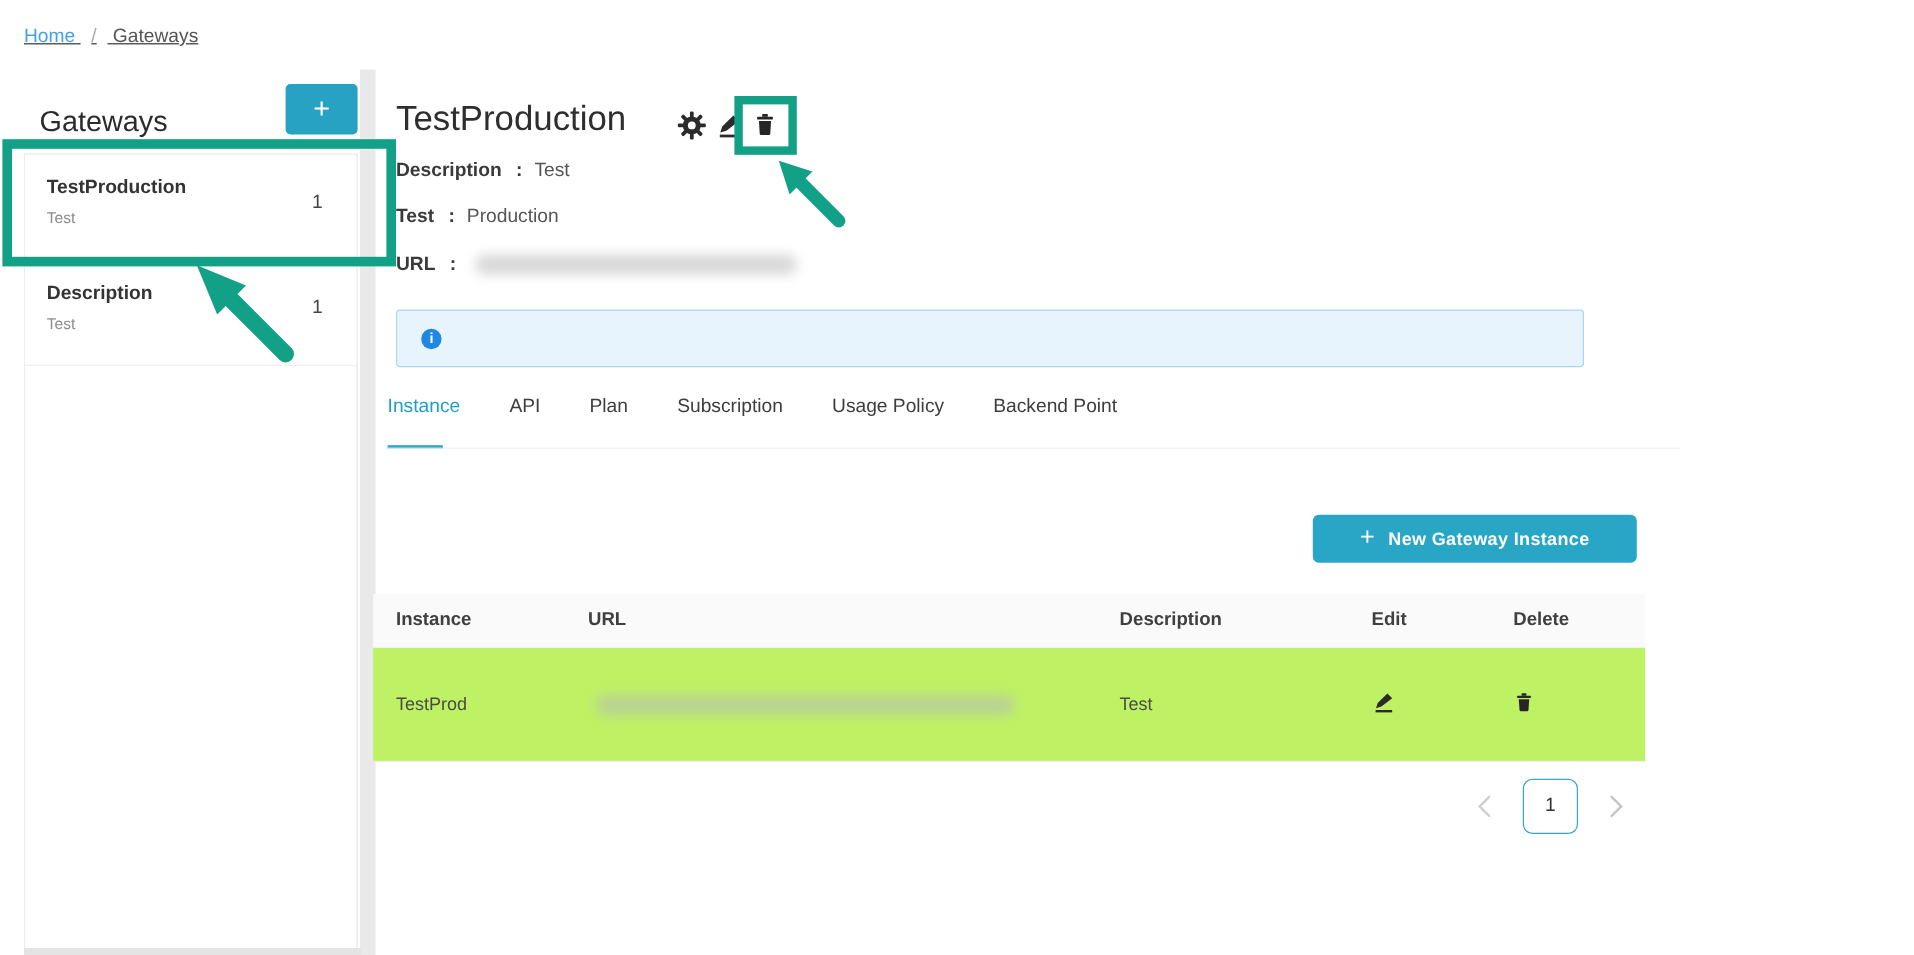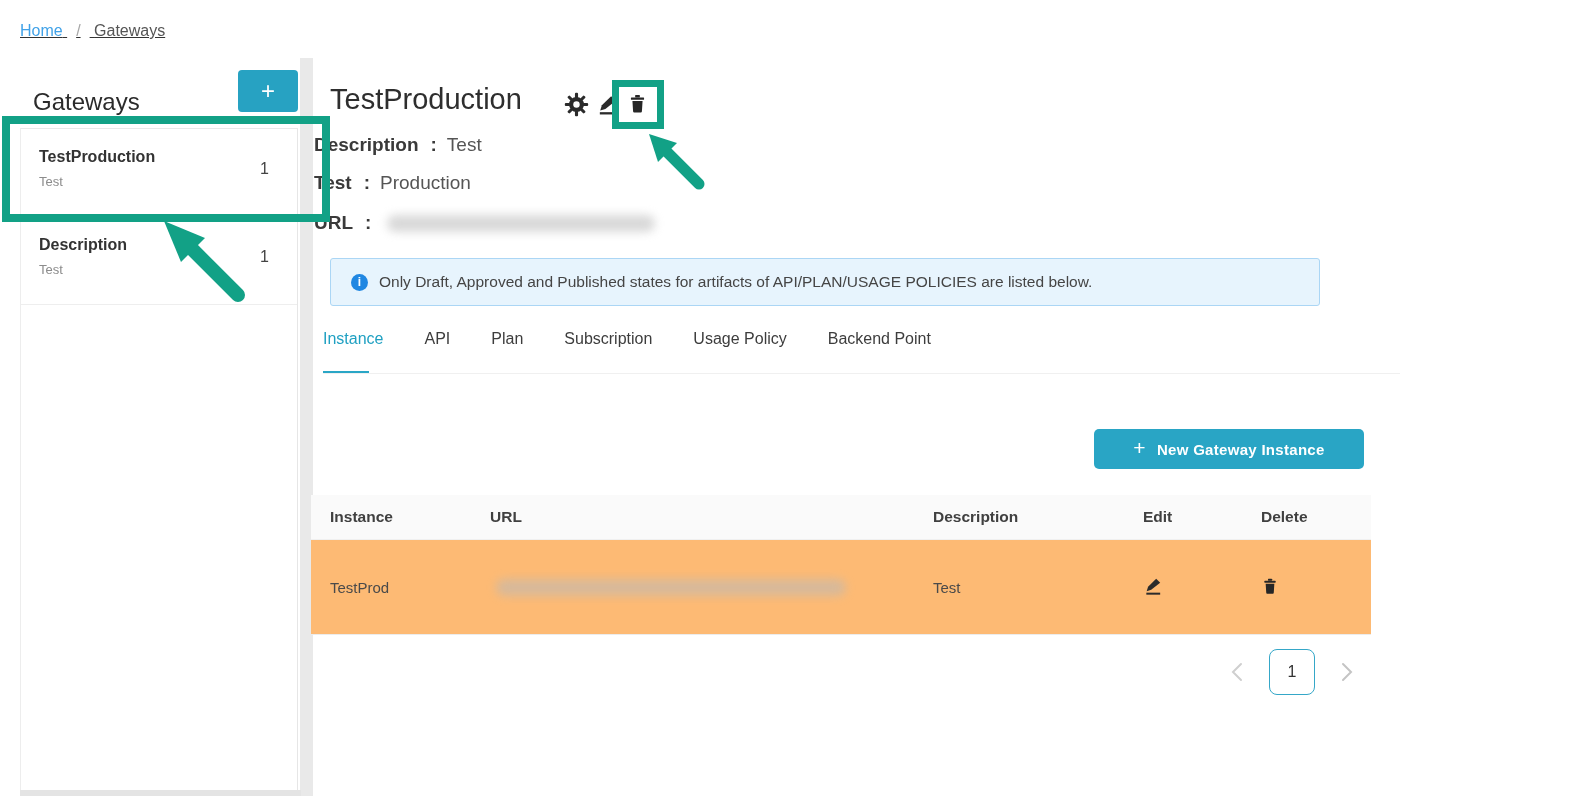--- a/index.html
+++ b/index.html
@@ -39,21 +39,21 @@
   .hl-box2 { position:absolute; left:612px; top:80px; width:52px; height:49px; border:7px solid #12a186; z-index:20; pointer-events:none; }
   .annot-svg { position:absolute; left:0; top:0; z-index:21; pointer-events:none; }
 
   
   .detail-title { position:absolute; left:330px; top:83px; font-size:29px; font-weight:500; color:#2e2e2e; }
   .icon-abs { position:absolute; cursor:pointer; line-height:0; }
   .icon-gear  { left:564px; top:92px; }
   .icon-edit  { left:596px; top:93px; }
   .icon-trash1{ left:627px; top:93px; }
 
-  .field { position:absolute; left:314px; font-size:19px; color:#555; white-space:nowrap; }
+  .field { position:absolute; left:330px; font-size:16px; color:#555; white-space:nowrap; }
   .f-desc { top:134px; } .f-type { top:172px; } .f-url { top:212px; }
   .field b { color:#3a3a3a; font-weight:700; }
   .field .colon { margin:0 10px 0 12px; color:#3a3a3a; font-weight:700; }
   .blur-blob {
     display:inline-block; vertical-align:middle; height:17px; border-radius:9px;
     background:#b9b9b9; opacity:.55; filter:blur(5px); margin-left:6px;
   }
   .blob-detail { width:268px; }
   .blob-row { width:350px; height:17px; }
 
@@ -82,21 +82,21 @@
     background:#29a5c5; border:none; border-radius:5px; color:#fff; cursor:pointer;
     display:flex; align-items:center; justify-content:center; gap:11px;
     font-size:15px; font-weight:700; letter-spacing:.3px; font-family:"Liberation Sans", sans-serif;
   }
   .new-btn .plus { font-weight:300; font-size:21px; margin-top:-2px; }
 
   
   .table { position:absolute; left:311px; top:495px; width:1060px; }
   .trow { display:flex; align-items:center; }
   .thead { background:#fafafa; height:45px; font-size:15.5px; font-weight:700; color:#404040; border-bottom:1px solid #f0f0f0; }
-  .tbody-row { background:#fdba74; height:95px; font-size:15px; color:#4a4a4a; border-bottom:1px solid #ececec; }
+  .tbody-row { background:#bef264; height:95px; font-size:15px; color:#4a4a4a; border-bottom:1px solid #ececec; }
   .c1 { flex:0 0 179px; padding-left:19px; }
   .c2 { flex:0 0 443px; }
   .c3 { flex:0 0 198px; }
   .c4 { flex:0 0 124px; padding-left:12px; }
   .c5 { flex:0 0 116px; padding-left:6px; }
   .cell-icon { cursor:pointer; line-height:0; display:inline-block; }
 
   
   .pagination { position:absolute; left:1230px; top:649px; display:flex; align-items:center; gap:26px; }
   .pg-arrow { line-height:0; cursor:pointer; }
@@ -182,21 +182,20 @@
 </div>
 <div class="field f-type">
   <b>Test</b><span class="colon">:</span><span>Production</span>
 </div>
 <div class="field f-url">
   <b>URL</b><span class="colon">:</span><span class="blur-blob blob-detail"></span>
 </div>
 
 <div class="alert">
   <span class="info-icon">i</span>
-  <span>Only Draft, Approved and Published states for artifacts of API/PLAN/USAGE POLICIES are listed below.</span>
 </div>
 
 <div class="tabs">
   <span class="tab active">Instance</span>
   <span class="tab">API</span>
   <span class="tab">Plan</span>
   <span class="tab">Subscription</span>
   <span class="tab">Usage Policy</span>
   <span class="tab">Backend Point</span>
 </div>

